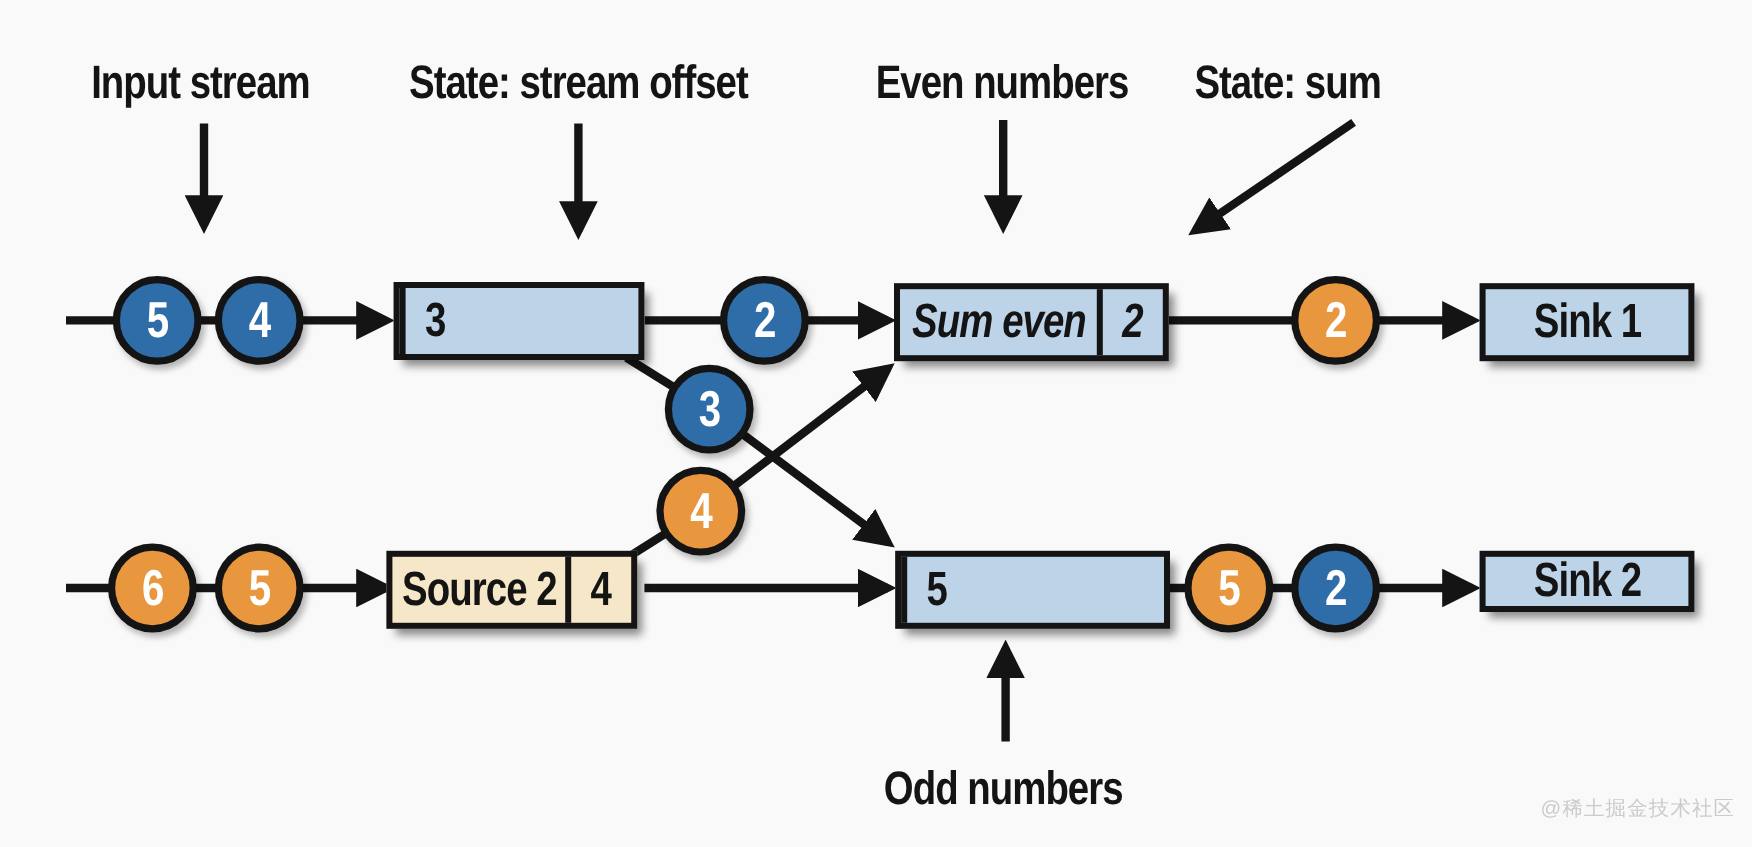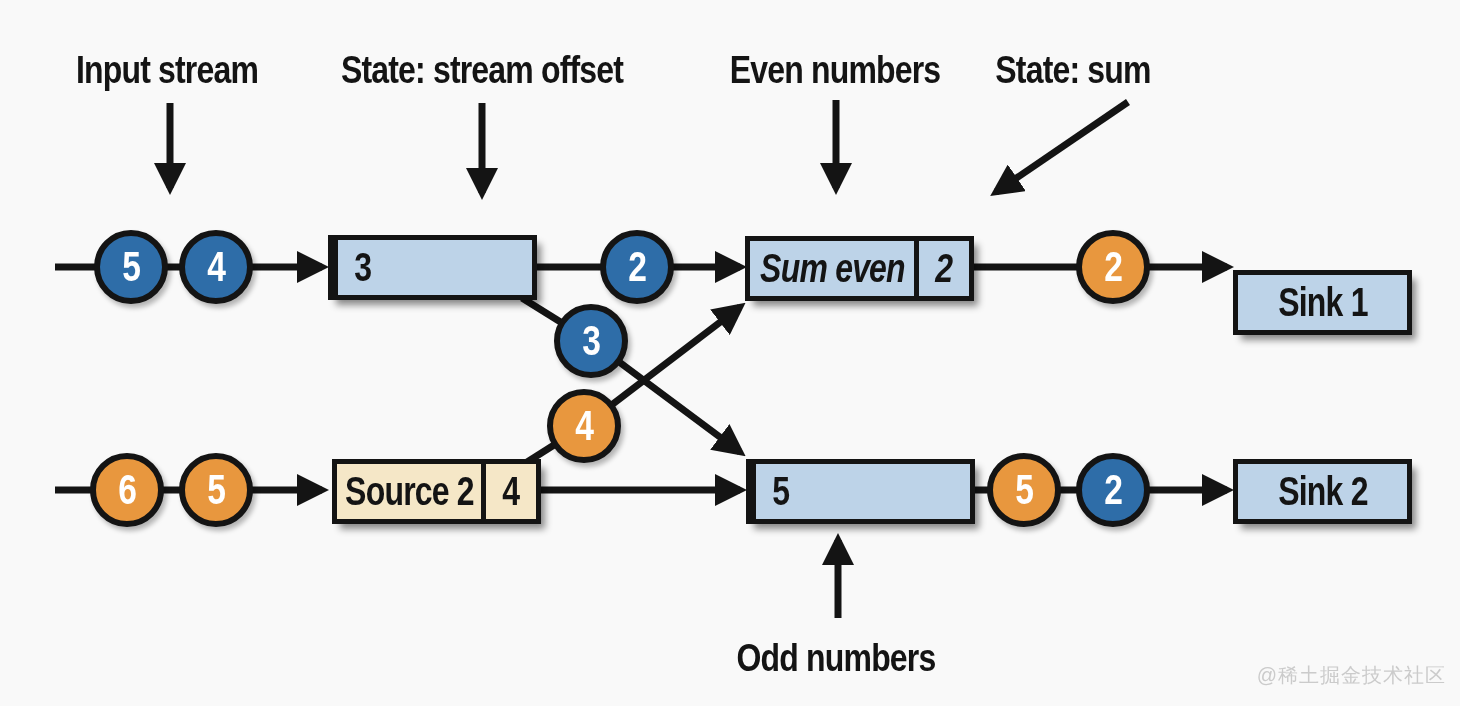--- a/index.html
+++ b/index.html
@@ -33,21 +33,21 @@
   .token{
     position:absolute;box-sizing:border-box;width:74px;height:74px;border-radius:50%;
     border:6px solid #141414;display:flex;align-items:center;justify-content:center;
     color:#fff;box-shadow:3px 4px 5px rgba(0,0,0,0.28);
   }
   .token.blue{background:var(--blue,#2e6da8);}
   .token.orange{background:var(--orange,#e8973e);}
   .token .op-text{font-size:42px;font-weight:bold;}
 
   .watermark{
-    position:absolute;right:14px;top:662px;font-size:20px;
+    position:absolute;right:14px;top:662px;font-size:17px;
     color:var(--watermark,#cbcbcb);letter-spacing:1px;
   }
 </style>
 </head>
 <body>
 
 <div class="stage">
 
   <svg class="connectors" width="1460" height="706" viewBox="0 0 1460 706">
     <defs>
@@ -92,42 +92,42 @@
 
   <div class="op-box" style="left:745px;top:236px;width:229px;height:65px;font-style:italic;">
     <div class="op-main">
       <span class="op-text">Sum even</span>
     </div>
     <div class="op-state">
       <span class="op-text">2</span>
     </div>
   </div>
 
-  <div class="op-box" style="left:1233px;top:236px;width:179px;height:65px;margin-top:34px;">
+  <div class="op-box" style="left:1233px;top:236px;width:179px;height:65px;">
     <div class="op-main">
       <span class="op-text">Sink 1</span>
     </div>
   </div>
 
-  <div class="op-box cream" style="left:332px;top:459px;width:209px;height:65px;">
+  <div class="op-box cream" style="left:322px;top:459px;width:209px;height:65px;">
     <div class="op-main">
       <span class="op-text">Source 2</span>
     </div>
     <div class="op-state">
       <span class="op-text">4</span>
     </div>
   </div>
 
   <div class="op-box" style="left:746px;top:459px;width:229px;height:65px;">
     <div class="op-state">
       <span class="op-text">5</span>
     </div>
   </div>
 
-  <div class="op-box" style="left:1233px;top:459px;width:179px;height:65px;">
+  <div class="op-box" style="left:1233px;top:459px;width:179px;height:51px;">
     <div class="op-main">
       <span class="op-text">Sink 2</span>
     </div>
   </div>
 
   <div class="token blue" style="left:94px;top:230px;">
     <span class="op-text">5</span>
   </div>
   <div class="token blue" style="left:179px;top:230px;">
     <span class="op-text">4</span>

